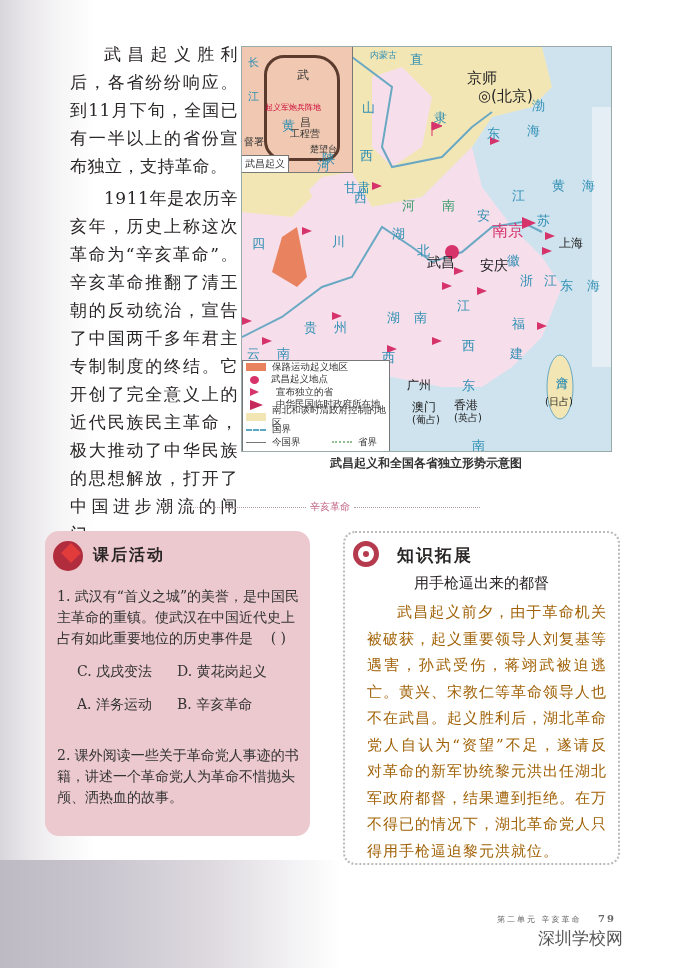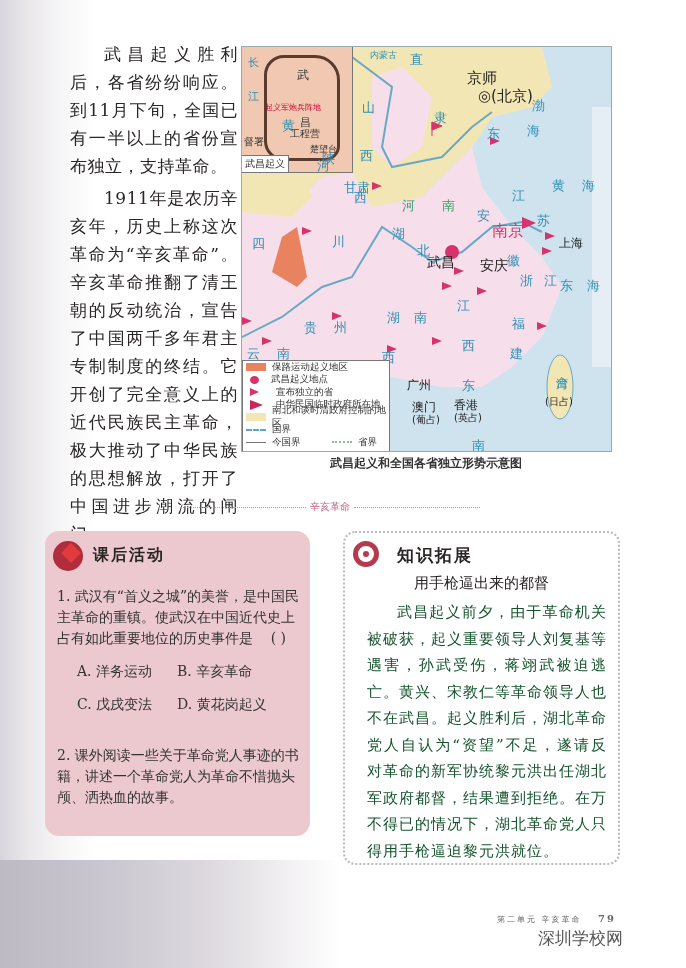--- a/index.html
+++ b/index.html
@@ -30,21 +30,21 @@
   .act-icon::after{content:"";position:absolute;left:11px;top:5px;width:14px;height:14px;background:#e23b3b;transform:rotate(45deg);}
   .act-title{position:absolute;left:48px;top:14px;font-size:16px;font-weight:bold;letter-spacing:2px;font-family:"DejaVu Sans",sans-serif;}
   .act-body{position:absolute;left:12px;top:55px;width:245px;font-size:14px;line-height:21px;color:#333;}
   .act-body .opts{display:flex;margin:12px 0 0 20px;}
   .act-body .opts span{width:100px;}
   .ext{position:absolute;left:343px;top:531px;width:273px;height:330px;border:2px dotted #bbb;border-radius:12px;background:#fff;}
   .ext-icon{position:absolute;left:8px;top:8px;width:26px;height:26px;border-radius:50%;border:5px solid #b53a4e;box-sizing:border-box;}
   .ext-icon::after{content:"";position:absolute;left:5px;top:5px;width:6px;height:6px;border-radius:50%;background:#b53a4e;}
   .ext-title{position:absolute;left:52px;top:11px;font-size:17px;font-weight:bold;letter-spacing:2px;font-family:"DejaVu Sans",sans-serif;}
   .ext-sub{position:absolute;left:0;top:41px;width:100%;text-align:center;font-size:15px;}
-  .ext-body{position:absolute;left:22px;top:66px;width:240px;font-size:15px;line-height:26.5px;text-indent:30px;letter-spacing:1px;color:#14532d;text-align:justify;}
+  .ext-body{position:absolute;left:22px;top:66px;width:240px;font-size:15px;line-height:26.5px;text-indent:30px;letter-spacing:1px;color:#a16207;text-align:justify;}
   .page-num{position:absolute;left:497px;top:913px;font-size:8px;color:#666;letter-spacing:2px;}
   .watermark{position:absolute;left:538px;top:927px;font-size:17px;color:#555;font-family:"DejaVu Sans",sans-serif;}
 </style>
 </head>
 <body>
 
 <div class="bottom-shade"></div>
 
 <div class="body-text">
   <p>武昌起义胜利后，各省纷纷响应。到11月下旬，全国已有一半以上的省份宣布独立，支持革命。</p>
@@ -203,26 +203,26 @@
   <span class="mid">辛亥革命</span>
   <span class="dots"></span>
 </div>
 
 <div class="activity">
   <span class="act-icon"></span>
   <span class="act-title">课后活动</span>
   <div class="act-body">
     <div><span>1. 武汉有“首义之城”的美誉，是中国民主革命的重镇。使武汉在中国近代史上占有如此重要地位的历史事件是</span><span style="float:right;margin-right:16px;">(        )</span></div>
     <div class="opts">
+      <span>C. 戊戌变法</span>
+      <span>D. 黄花岗起义</span>
+    </div>
+    <div class="opts">
       <span>A. 洋务运动</span>
       <span>B. 辛亥革命</span>
-    </div>
-    <div class="opts">
-      <span>C. 戊戌变法</span>
-      <span>D. 黄花岗起义</span>
     </div>
     <div style="margin-top:30px;">2. 课外阅读一些关于革命党人事迹的书籍，讲述一个革命党人为革命不惜抛头颅、洒热血的故事。</div>
   </div>
 </div>
 
 <div class="ext">
   <span class="ext-icon"></span>
   <span class="ext-title">知识拓展</span>
   <div class="ext-sub">用手枪逼出来的都督</div>
   <div class="ext-body">武昌起义前夕，由于革命机关被破获，起义重要领导人刘复基等遇害，孙武受伤，蒋翊武被迫逃亡。黄兴、宋教仁等革命领导人也不在武昌。起义胜利后，湖北革命党人自认为“资望”不足，遂请反对革命的新军协统黎元洪出任湖北军政府都督，结果遭到拒绝。在万不得已的情况下，湖北革命党人只得用手枪逼迫黎元洪就位。</div>

